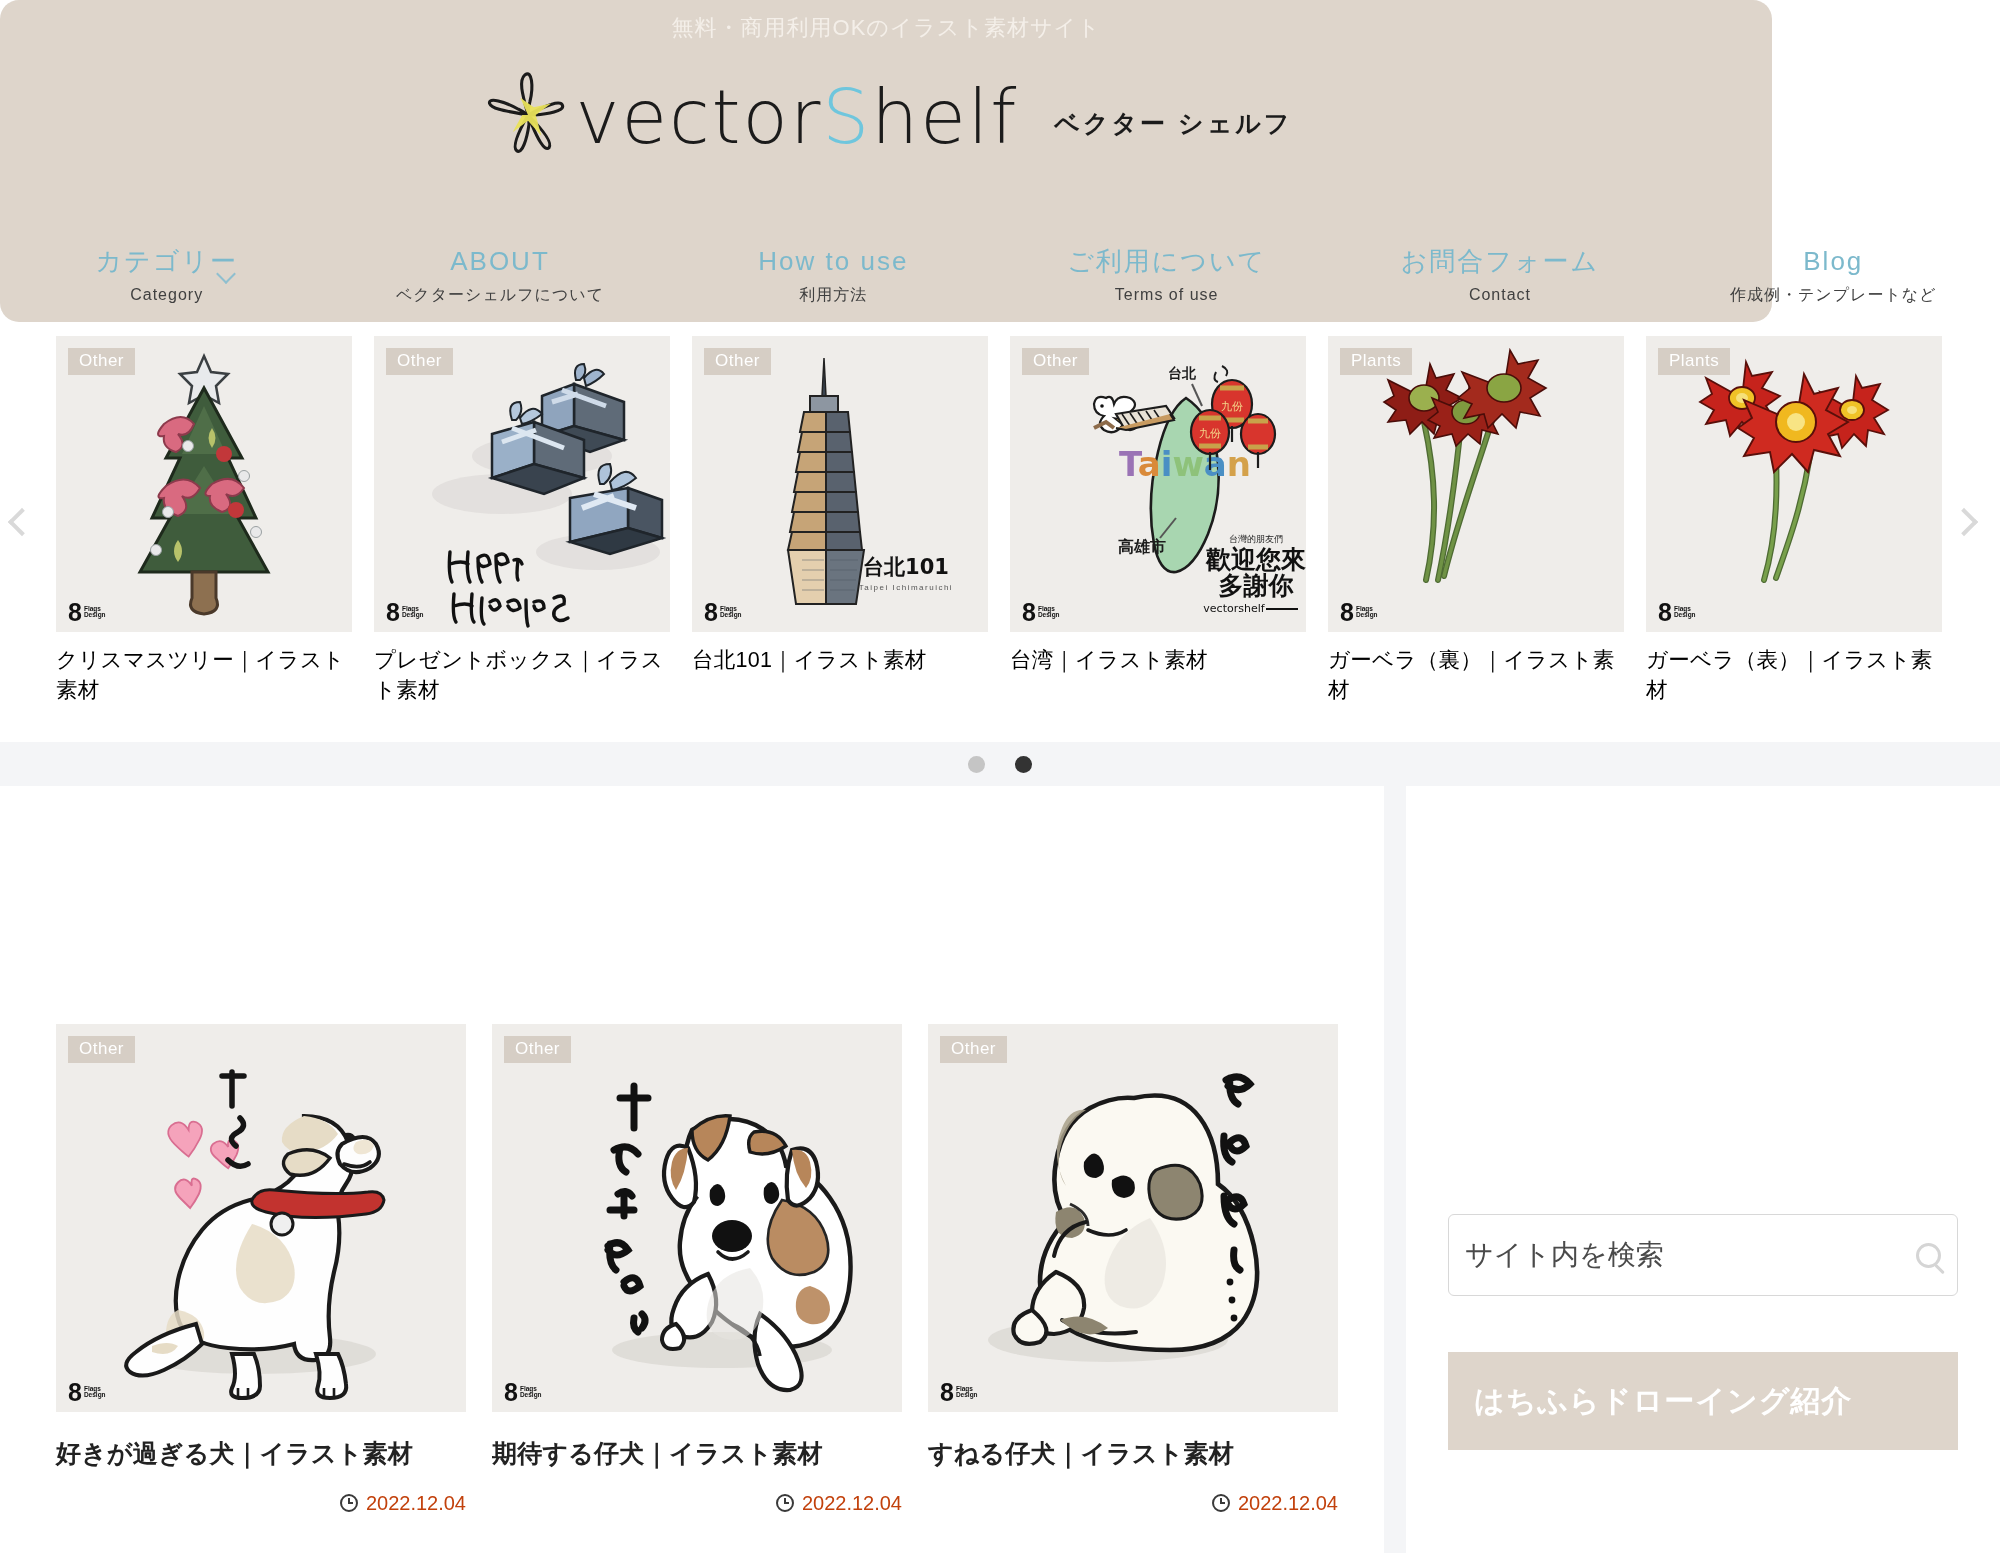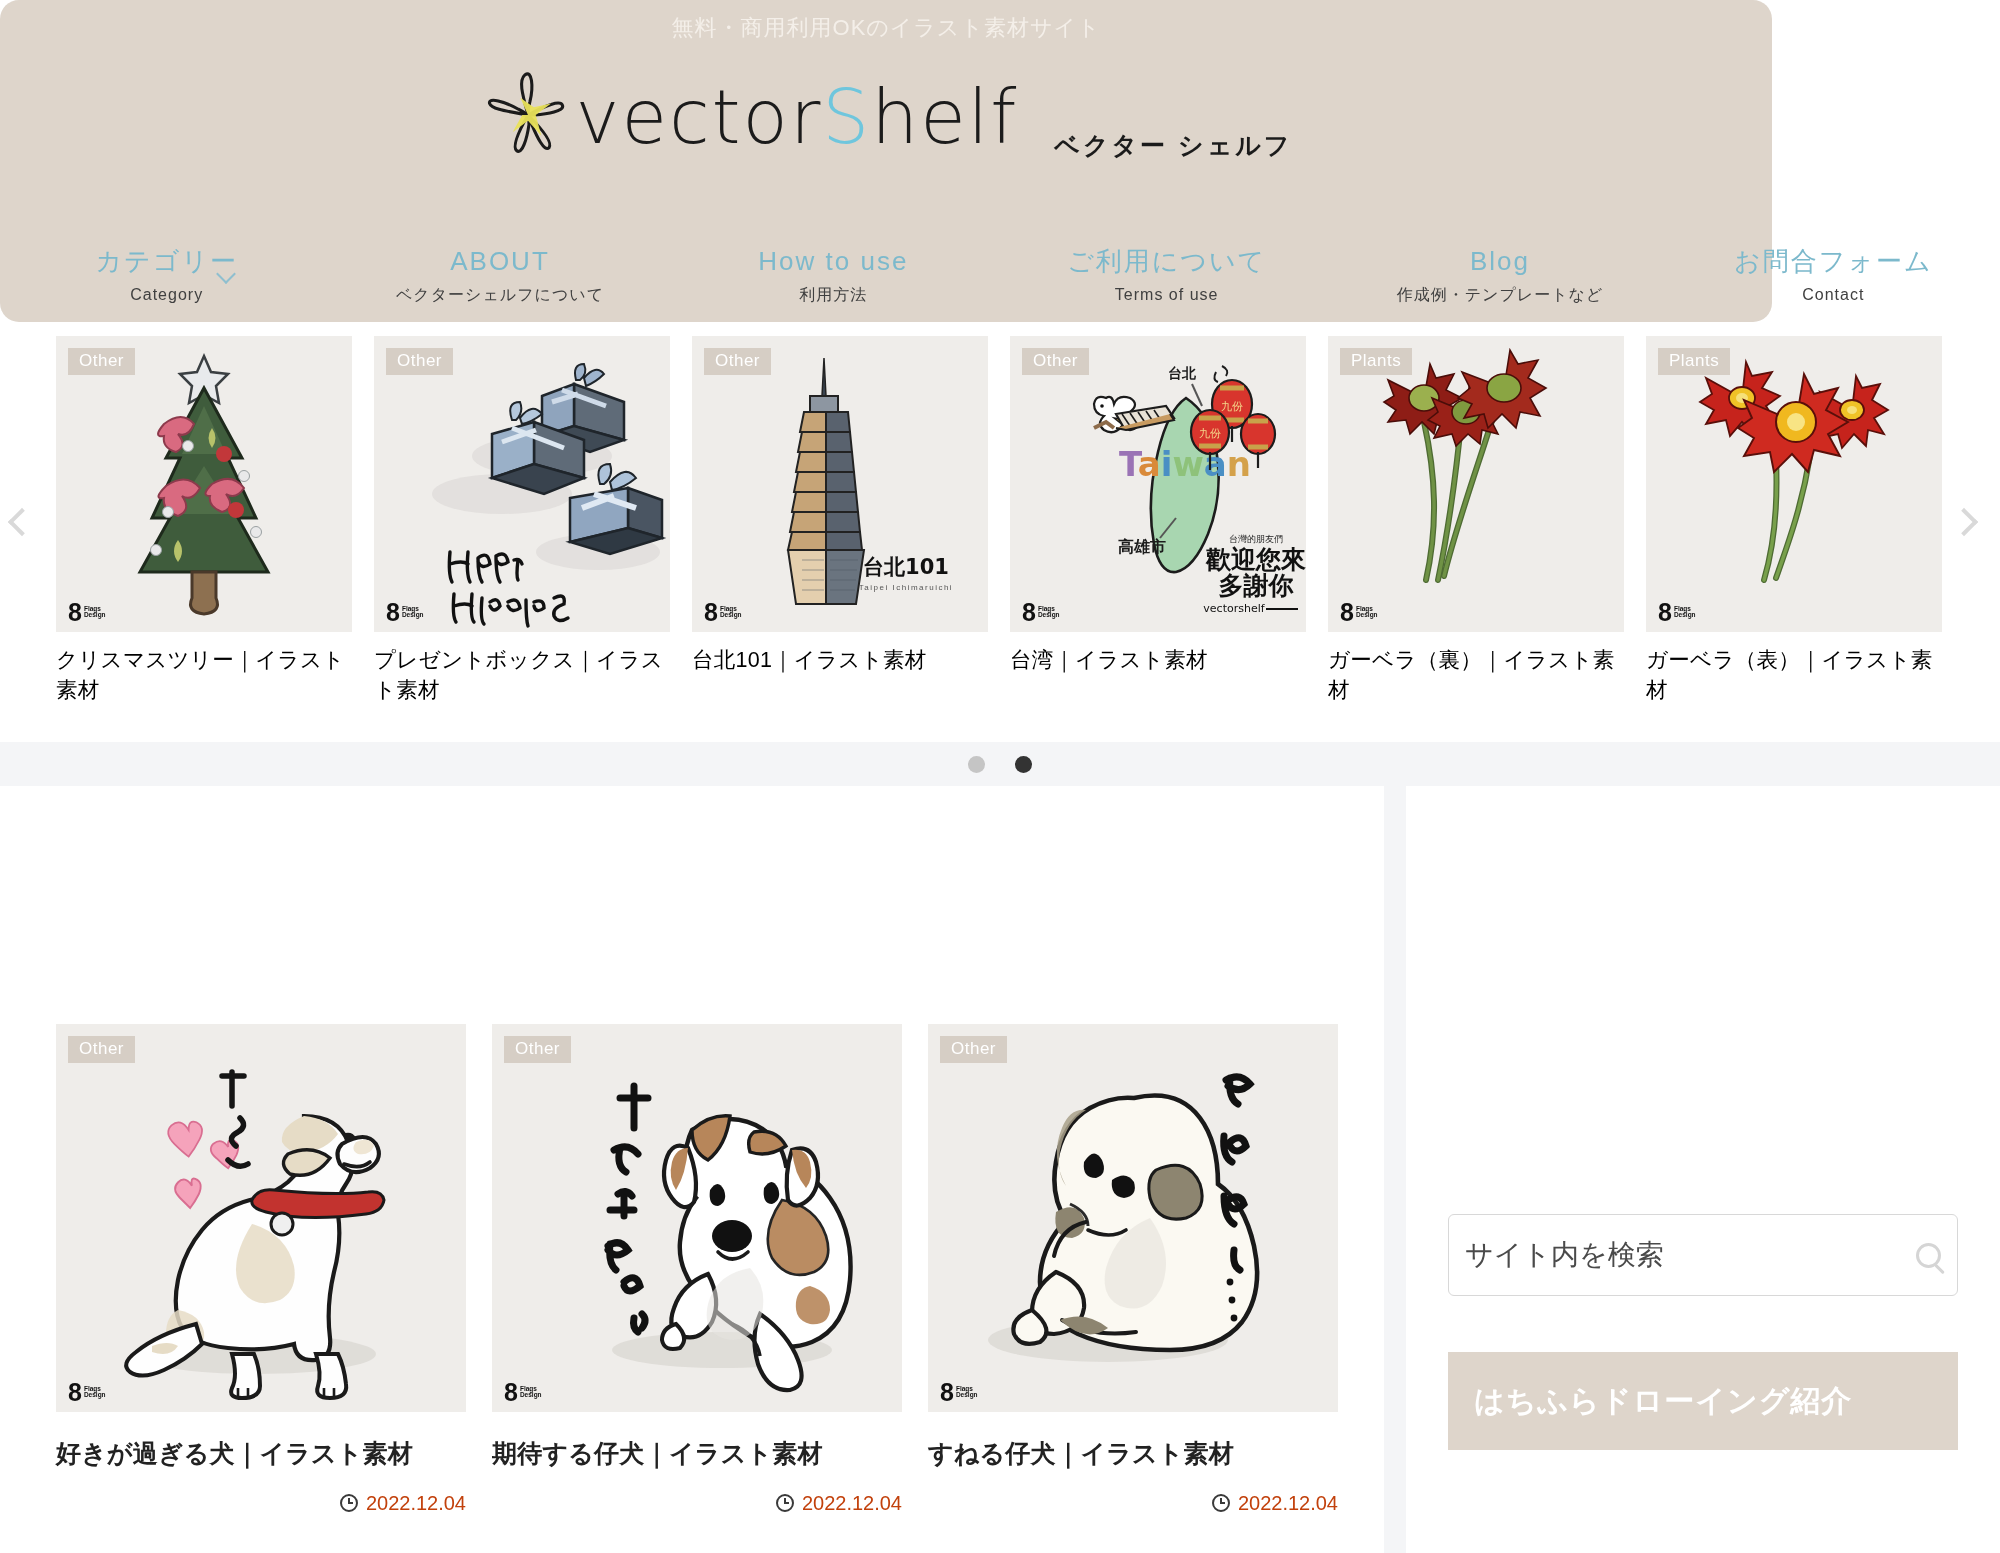--- a/index.html
+++ b/index.html
@@ -52,21 +52,21 @@
     position: relative;
     top: 2px;
   }
   .logo-text .shelf-s { color: #6fc6dd; }
   .logo-kana {
     font-size: 25px;
     color: #1b1b1b;
     letter-spacing: 3px;
     margin-left: 36px;
     position: relative;
-    top: 30px;
+    top: 8px;
     font-weight: 600;
   }
 
   
   .main-nav {
     position: absolute;
     left: 0;
     bottom: 18px;
     width: 2000px;
     display: flex;
@@ -332,26 +332,26 @@
     </div>
     <div class="nav-item">
       <div class="nav-jp">How to use</div>
       <div class="nav-en">利用方法</div>
     </div>
     <div class="nav-item">
       <div class="nav-jp">ご利用について</div>
       <div class="nav-en">Terms of use</div>
     </div>
     <div class="nav-item">
+      <div class="nav-jp">お問合フォーム</div>
+      <div class="nav-en">Contact</div>
+    </div>
+    <div class="nav-item">
       <div class="nav-jp">Blog</div>
       <div class="nav-en">作成例・テンプレートなど</div>
-    </div>
-    <div class="nav-item">
-      <div class="nav-jp">お問合フォーム</div>
-      <div class="nav-en">Contact</div>
     </div>
   </nav>
 </header>
 
 <section class="carousel-strip">
 
   <div class="c-arrow left">
       <i></i>
     </div>
   <div class="c-arrow right">

